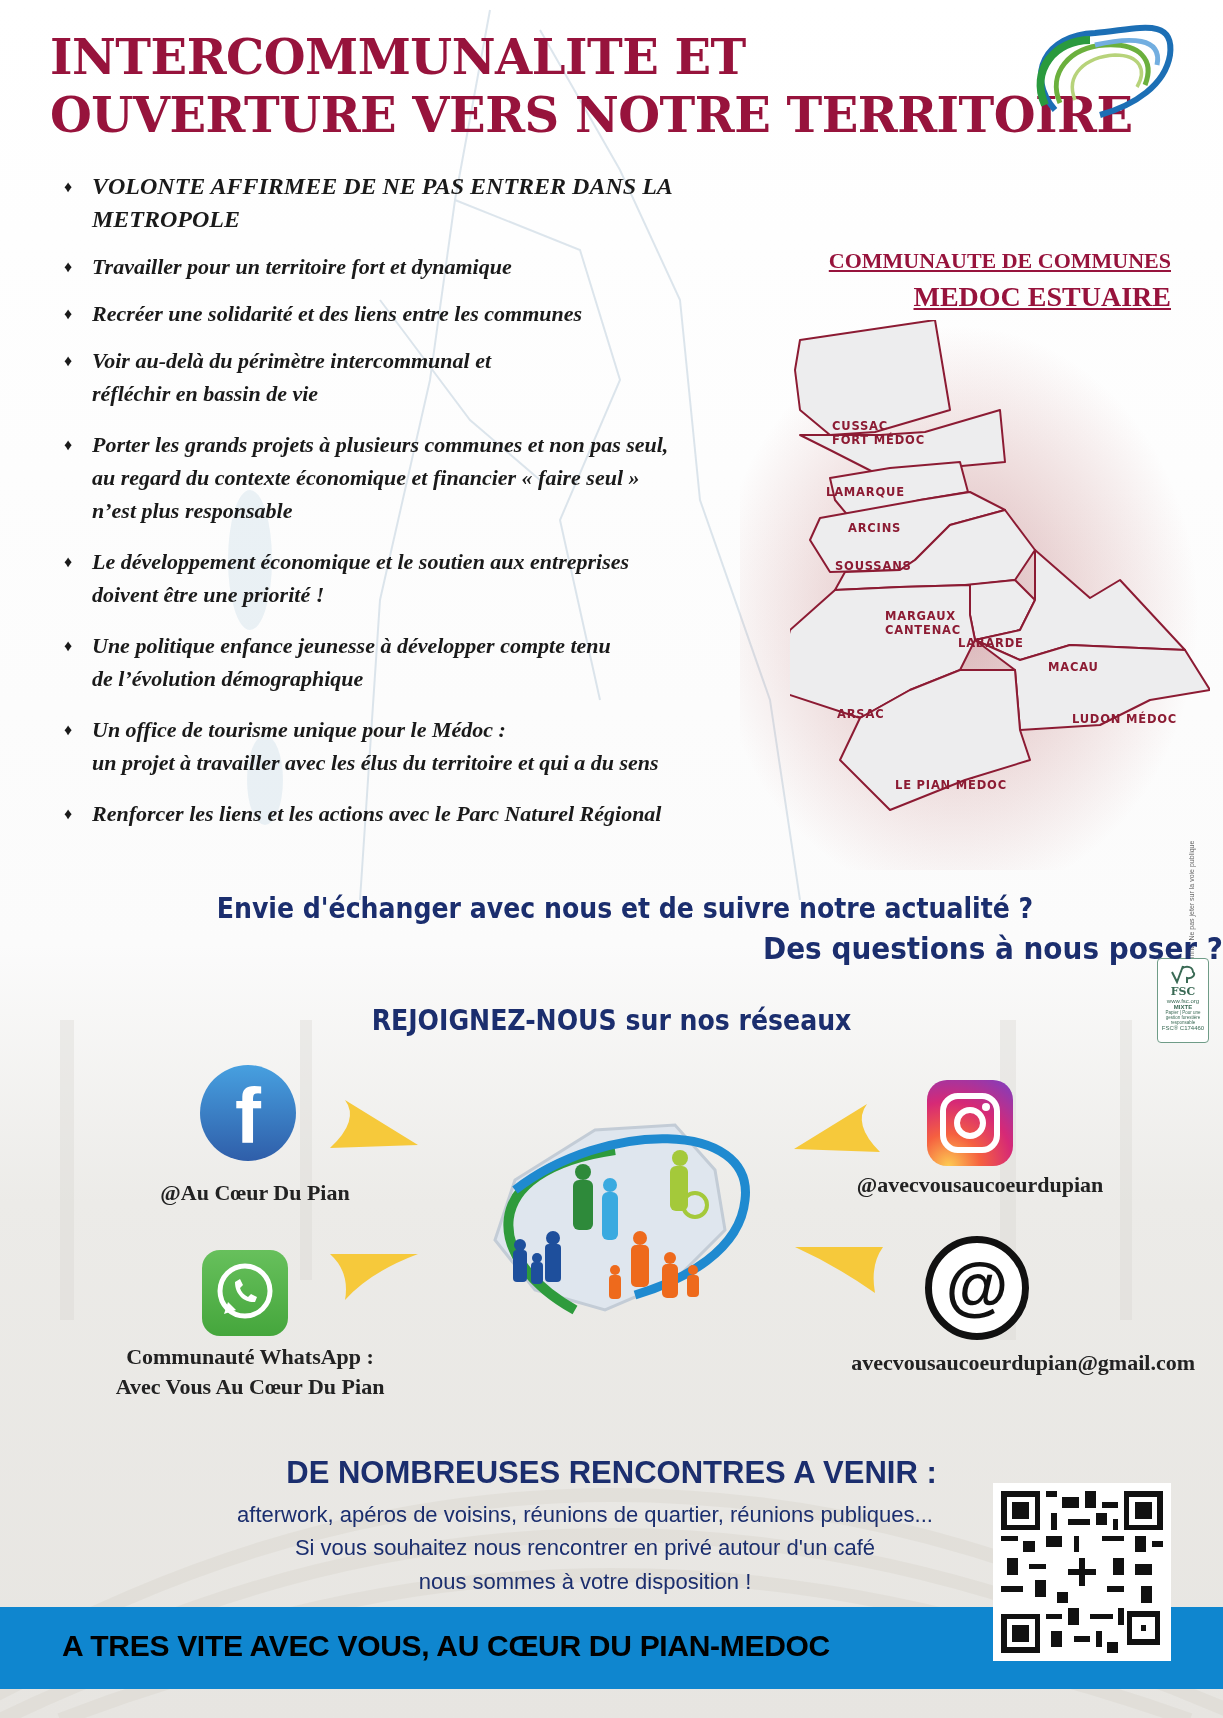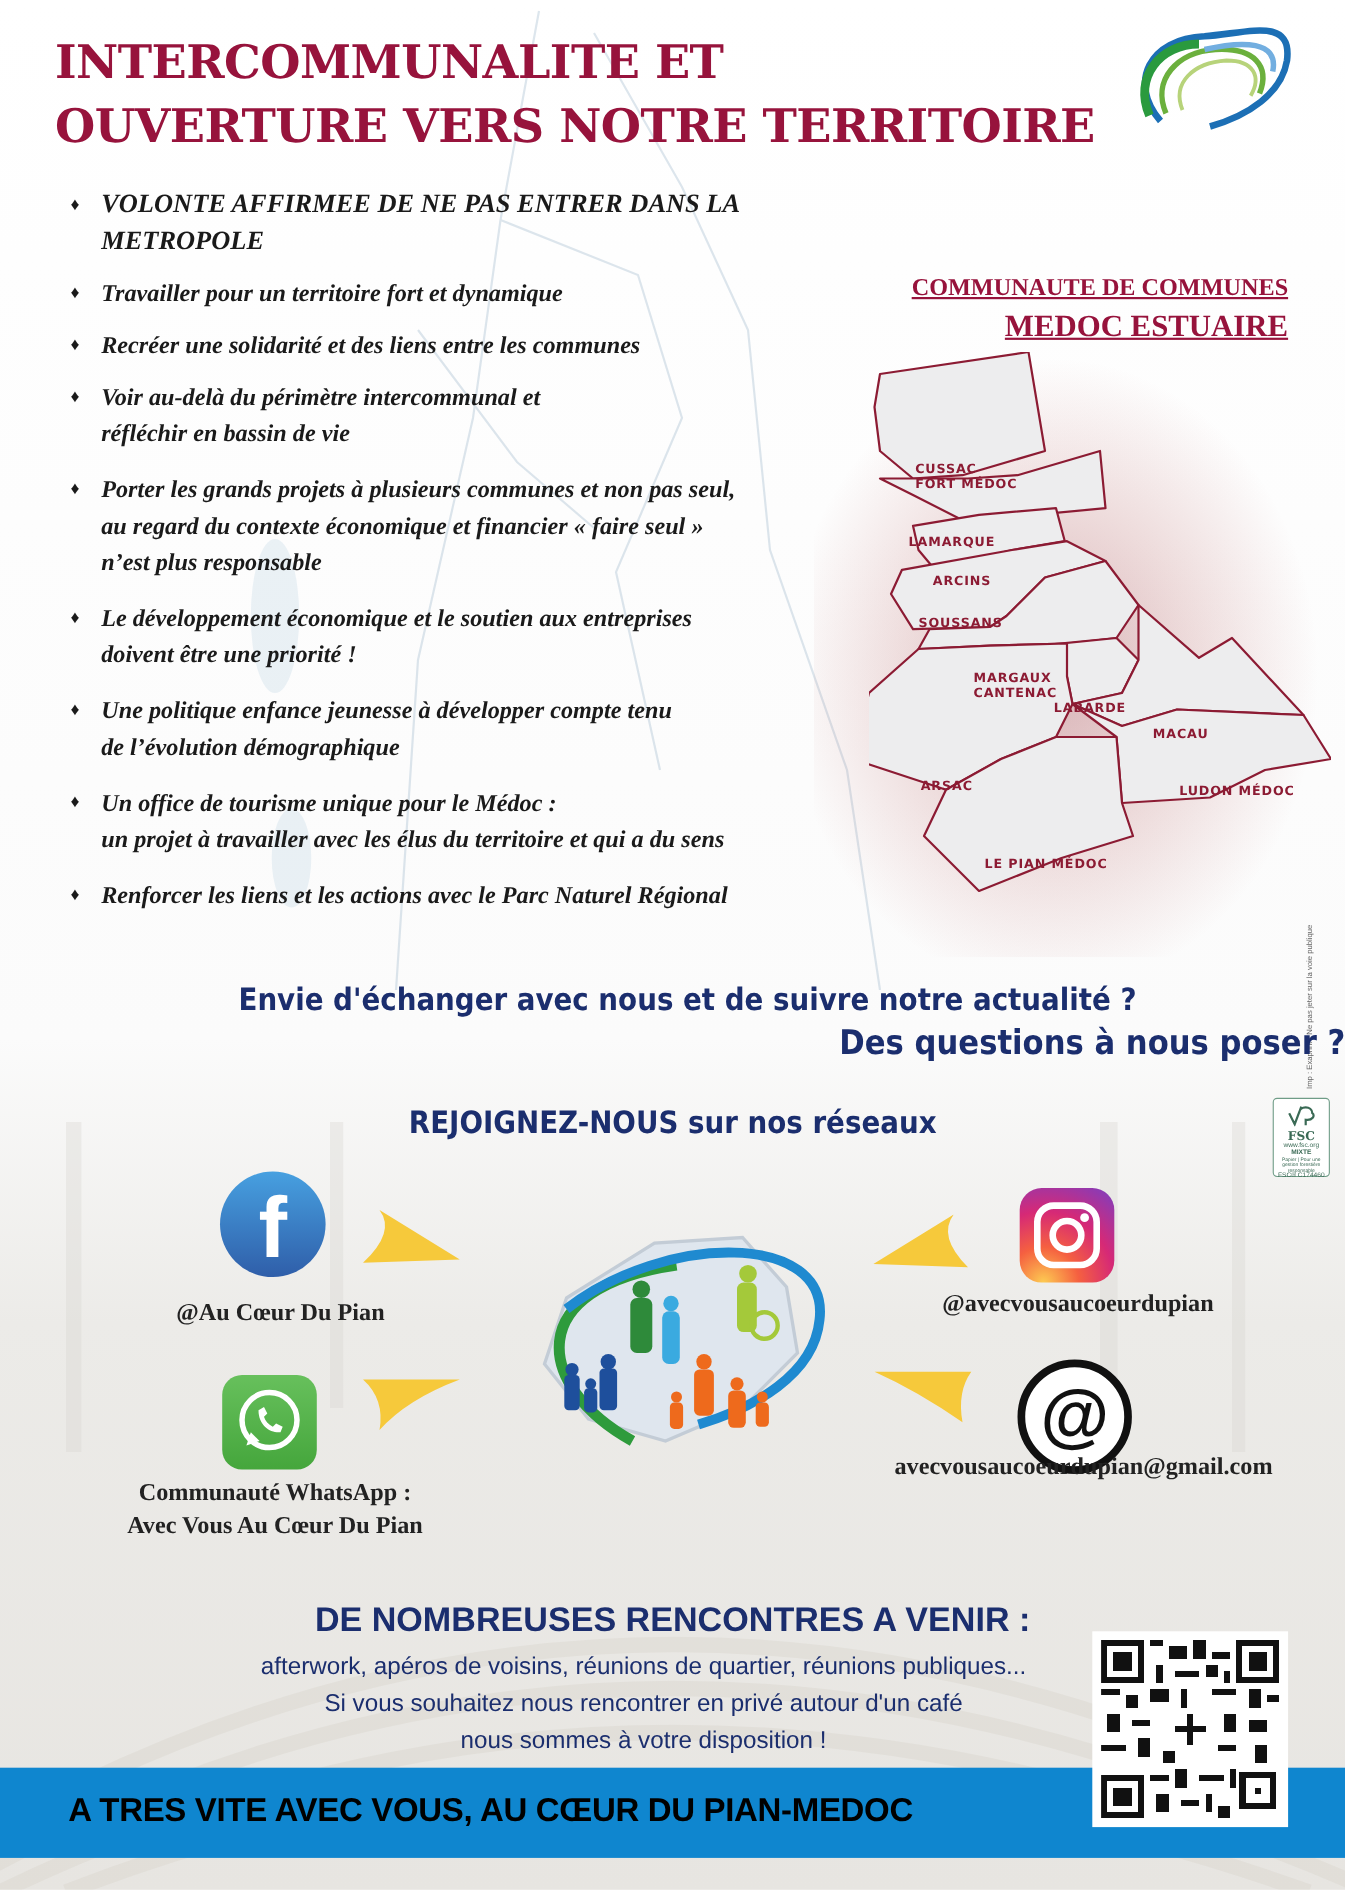--- a/index.html
+++ b/index.html
@@ -9,21 +9,21 @@
     font-family: "Liberation Sans", sans-serif;
     background: linear-gradient(180deg, #ffffff 0%, #fbfbfb 55%, #ecebe8 70%, #e7e5e1 100%);
   }
   
   .bg-map { position: absolute; left: 0; top: 0; width: 900px; height: 900px; opacity: 0.35; }
   .bg-photo { position: absolute; left: 0; top: 1020px; width: 1223px; height: 698px; opacity: 0.35; }
 
   .title {
     position: absolute; left: 50px; top: 28px;
     font-family: "DejaVu Serif", serif; font-weight: bold;
-    color: #97133c; font-size: 42px; line-height: 58px; letter-spacing: -0.5px;
+    color: #97133c; font-size: 48px; line-height: 58px; letter-spacing: -0.5px;
   }
   .title span { display: block; }
 
   .logo-top { position: absolute; left: 1025px; top: 15px; width: 160px; height: 110px; }
 
   .bullets { position: absolute; left: 60px; top: 170px; width: 720px; }
   .bullet {
     position: relative; padding-left: 32px; margin-bottom: 0;
     font-family: "Liberation Serif", serif; font-style: italic; font-weight: bold;
     color: #1a1a1a; font-size: 22px; line-height: 33px;
@@ -44,21 +44,21 @@
     background: radial-gradient(ellipse at 45% 55%, rgba(150,40,50,0.35) 0%, rgba(170,70,70,0.18) 35%, rgba(255,255,255,0) 65%);
   }
   .map { position: absolute; left: 790px; top: 320px; width: 420px; height: 540px; }
   .map text { font-family: "DejaVu Sans", sans-serif; font-weight: bold; fill: #8c1b33; font-size: 11.5px; letter-spacing: 0.8px; }
 
   .side-note {
     position: absolute; left: 1188px; top: 800px; width: 14px; height: 190px;
     font-size: 7px; color: #666; writing-mode: vertical-rl; transform: rotate(180deg); white-space: nowrap;
   }
   .fsc {
-    position: absolute; left: 1157px; top: 998px; width: 52px; height: 72px;
+    position: absolute; left: 1157px; top: 958px; width: 52px; height: 85px;
     border: 1.5px solid #6f9c87; border-radius: 4px; background: #fff;
     text-align: center; font-size: 6px; color: #3a6a55; padding-top: 3px;
   }
   .fsc .fsc-name { font-family: "DejaVu Serif", serif; font-size: 11px; font-weight: bold; }
 
   .cta { position: absolute; left: 0; width: 1223px; text-align: center; color: #1b2e6e; font-weight: bold; font-family: "DejaVu Sans Condensed", "DejaVu Sans", sans-serif; }
   .cta1 { top: 892px; font-size: 28px; padding-left: 27px; }
   .cta2 { top: 930px; font-size: 31px; text-align: right; }
   .cta3 { top: 1004px; font-size: 28px; }
 
@@ -68,21 +68,21 @@
   .icon-wa { position: absolute; left: 202px; top: 1250px; width: 86px; height: 86px; border-radius: 18px; background: linear-gradient(180deg, #67c05c, #45a63c); }
   .icon-ig { position: absolute; left: 927px; top: 1080px; width: 86px; height: 86px; border-radius: 20px;
     background: radial-gradient(circle at 25% 100%, #fdcb52 0%, #f56040 30%, #d62976 60%, #7a3fc3 100%); }
   .icon-at { position: absolute; left: 925px; top: 1236px; width: 104px; height: 104px; border-radius: 50%; border: 7px solid #111; background: #fff;
     text-align: center; font-size: 64px; line-height: 86px; font-weight: bold; color: #111; }
 
   .handle { position: absolute; font-family: "Liberation Serif", serif; font-weight: bold; color: #222; font-size: 22px; text-align: center; }
   .h-fb { left: 130px; top: 1180px; width: 250px; }
   .h-wa { left: 80px; top: 1342px; width: 340px; line-height: 30px; }
   .h-ig { left: 830px; top: 1172px; width: 300px; }
-  .h-mail { left: 775px; top: 1320px; width: 420px; }
+  .h-mail { left: 775px; top: 1350px; width: 420px; text-align: right; }
 
   .arrow { position: absolute; }
   .center-logo { position: absolute; left: 455px; top: 1110px; width: 310px; height: 210px; }
 
   .events-title { position: absolute; left: 0; width: 1223px; top: 1455px; text-align: center; color: #1b2e6e; font-weight: bold; font-size: 31px; }
   .events-line { position: absolute; left: 0; width: 1170px; text-align: center; color: #1b2e6e; font-size: 22px; }
   .ev1 { top: 1502px; } .ev2 { top: 1535px; } .ev3 { top: 1569px; }
 
   .banner { position: absolute; left: 0; top: 1607px; width: 1223px; height: 82px; background: #0f86cf; }
   .banner-text { position: absolute; left: 62px; top: 22px; color: #000000; font-weight: bold; font-size: 30px; letter-spacing: -0.3px; }

